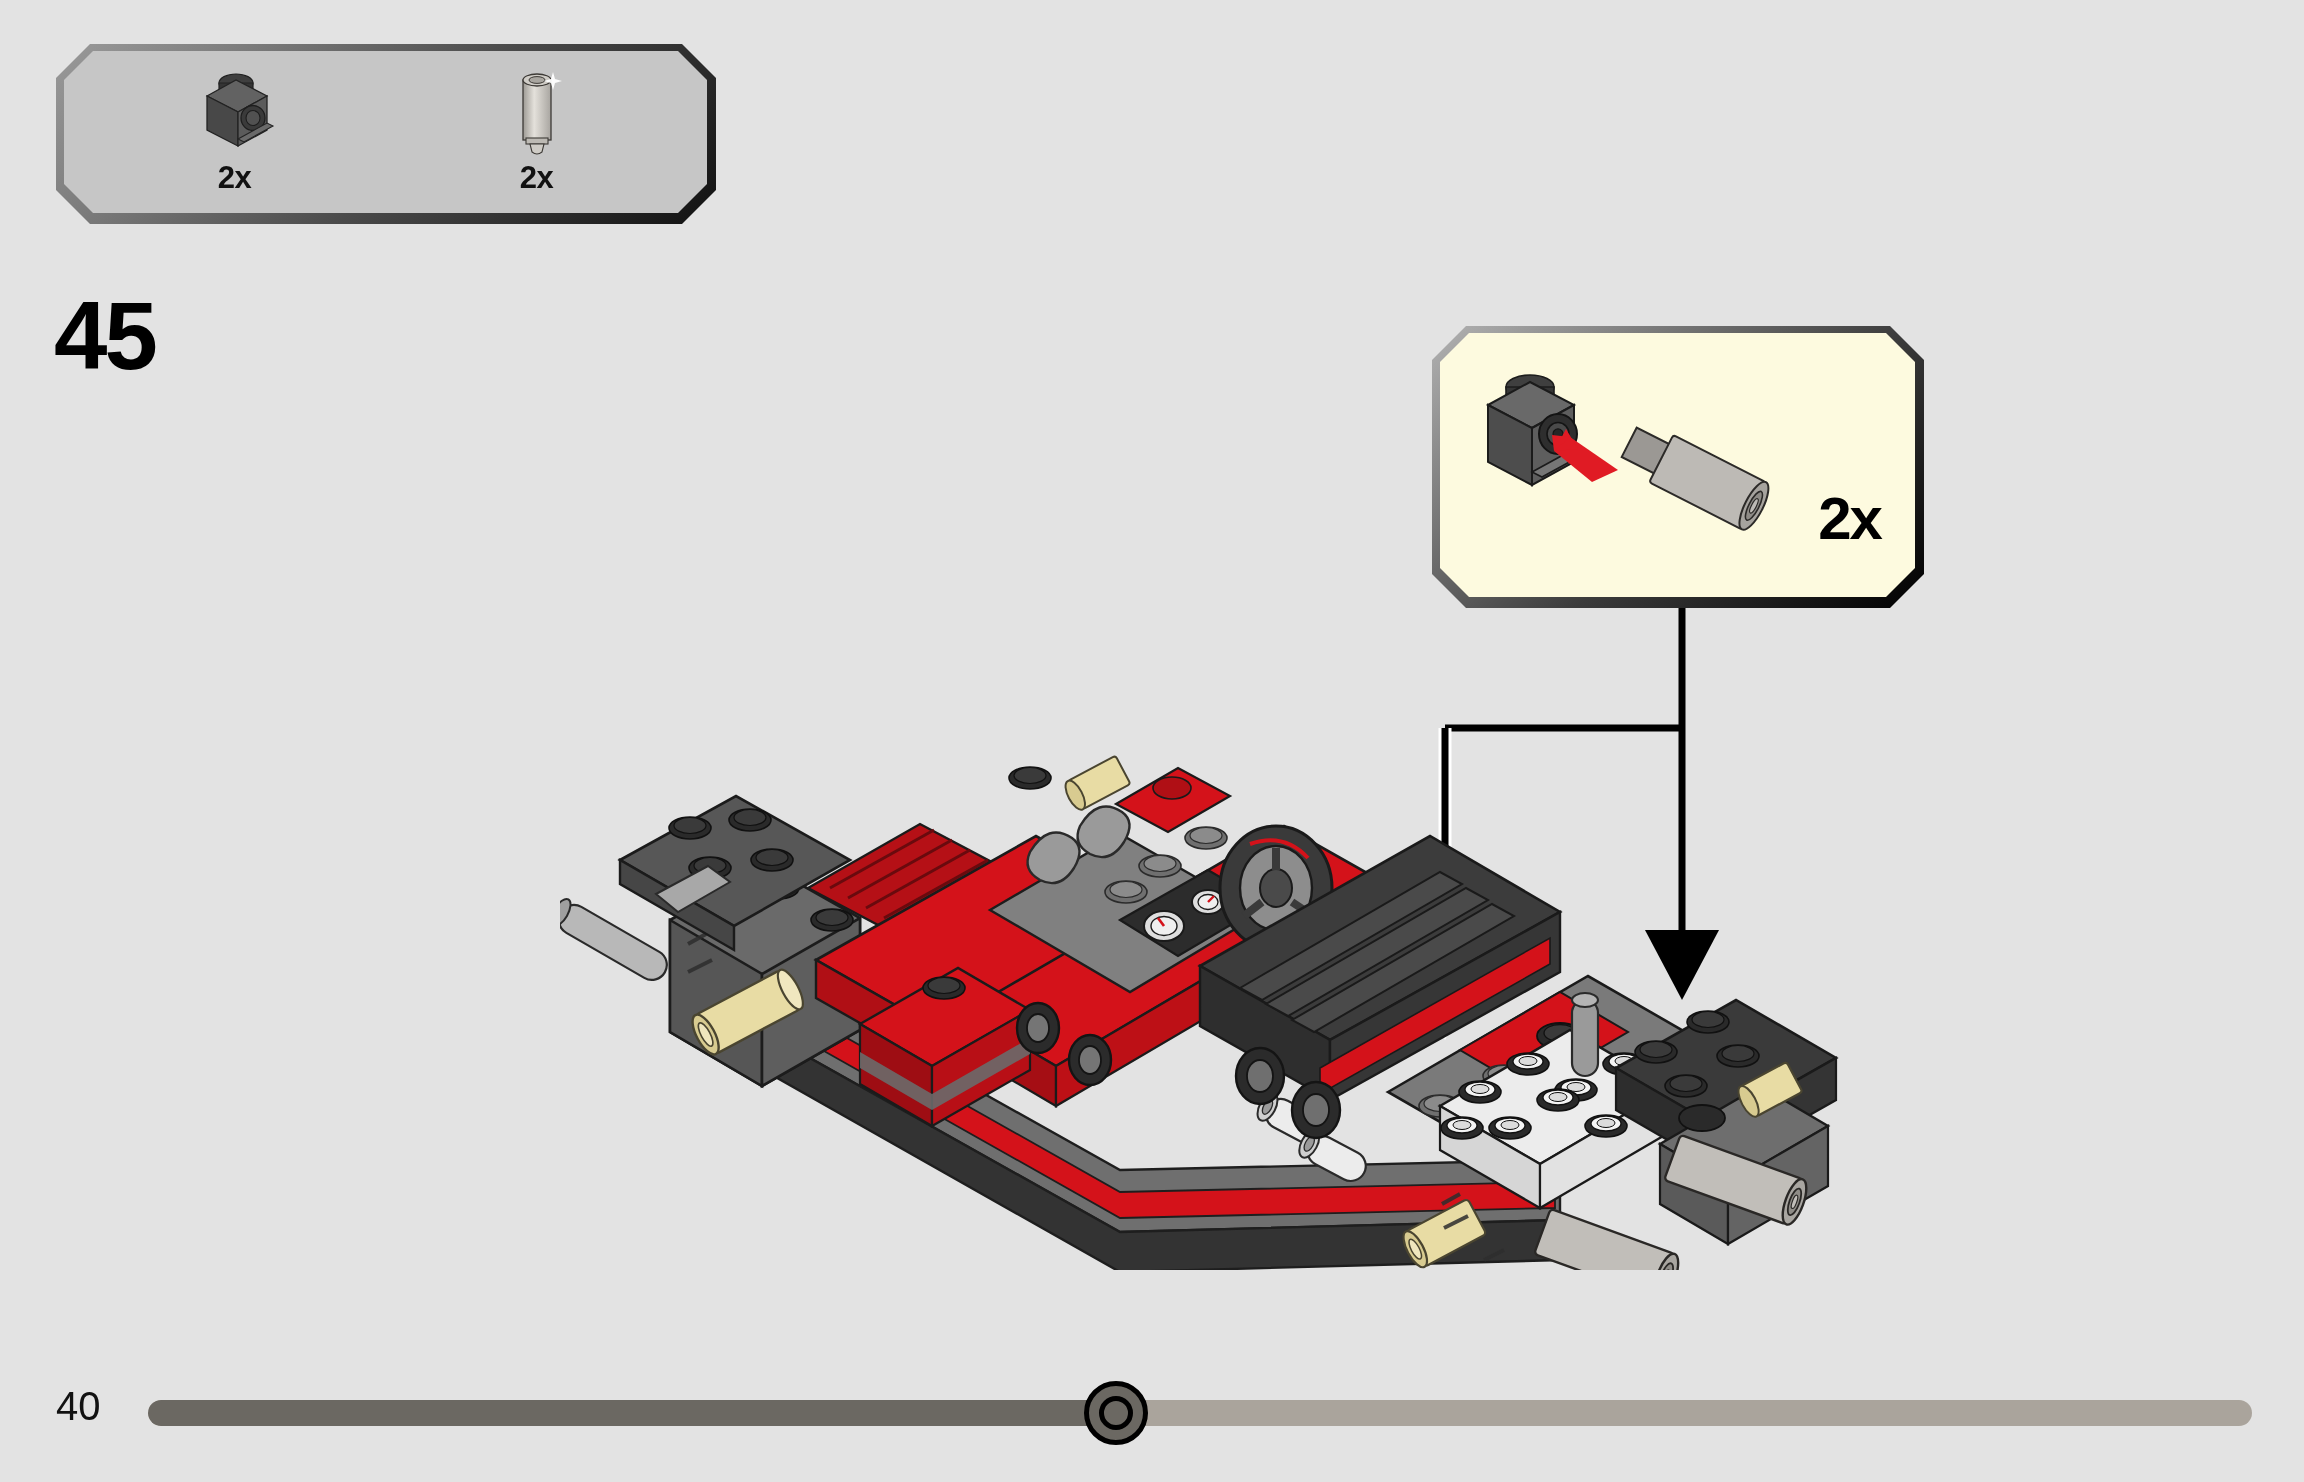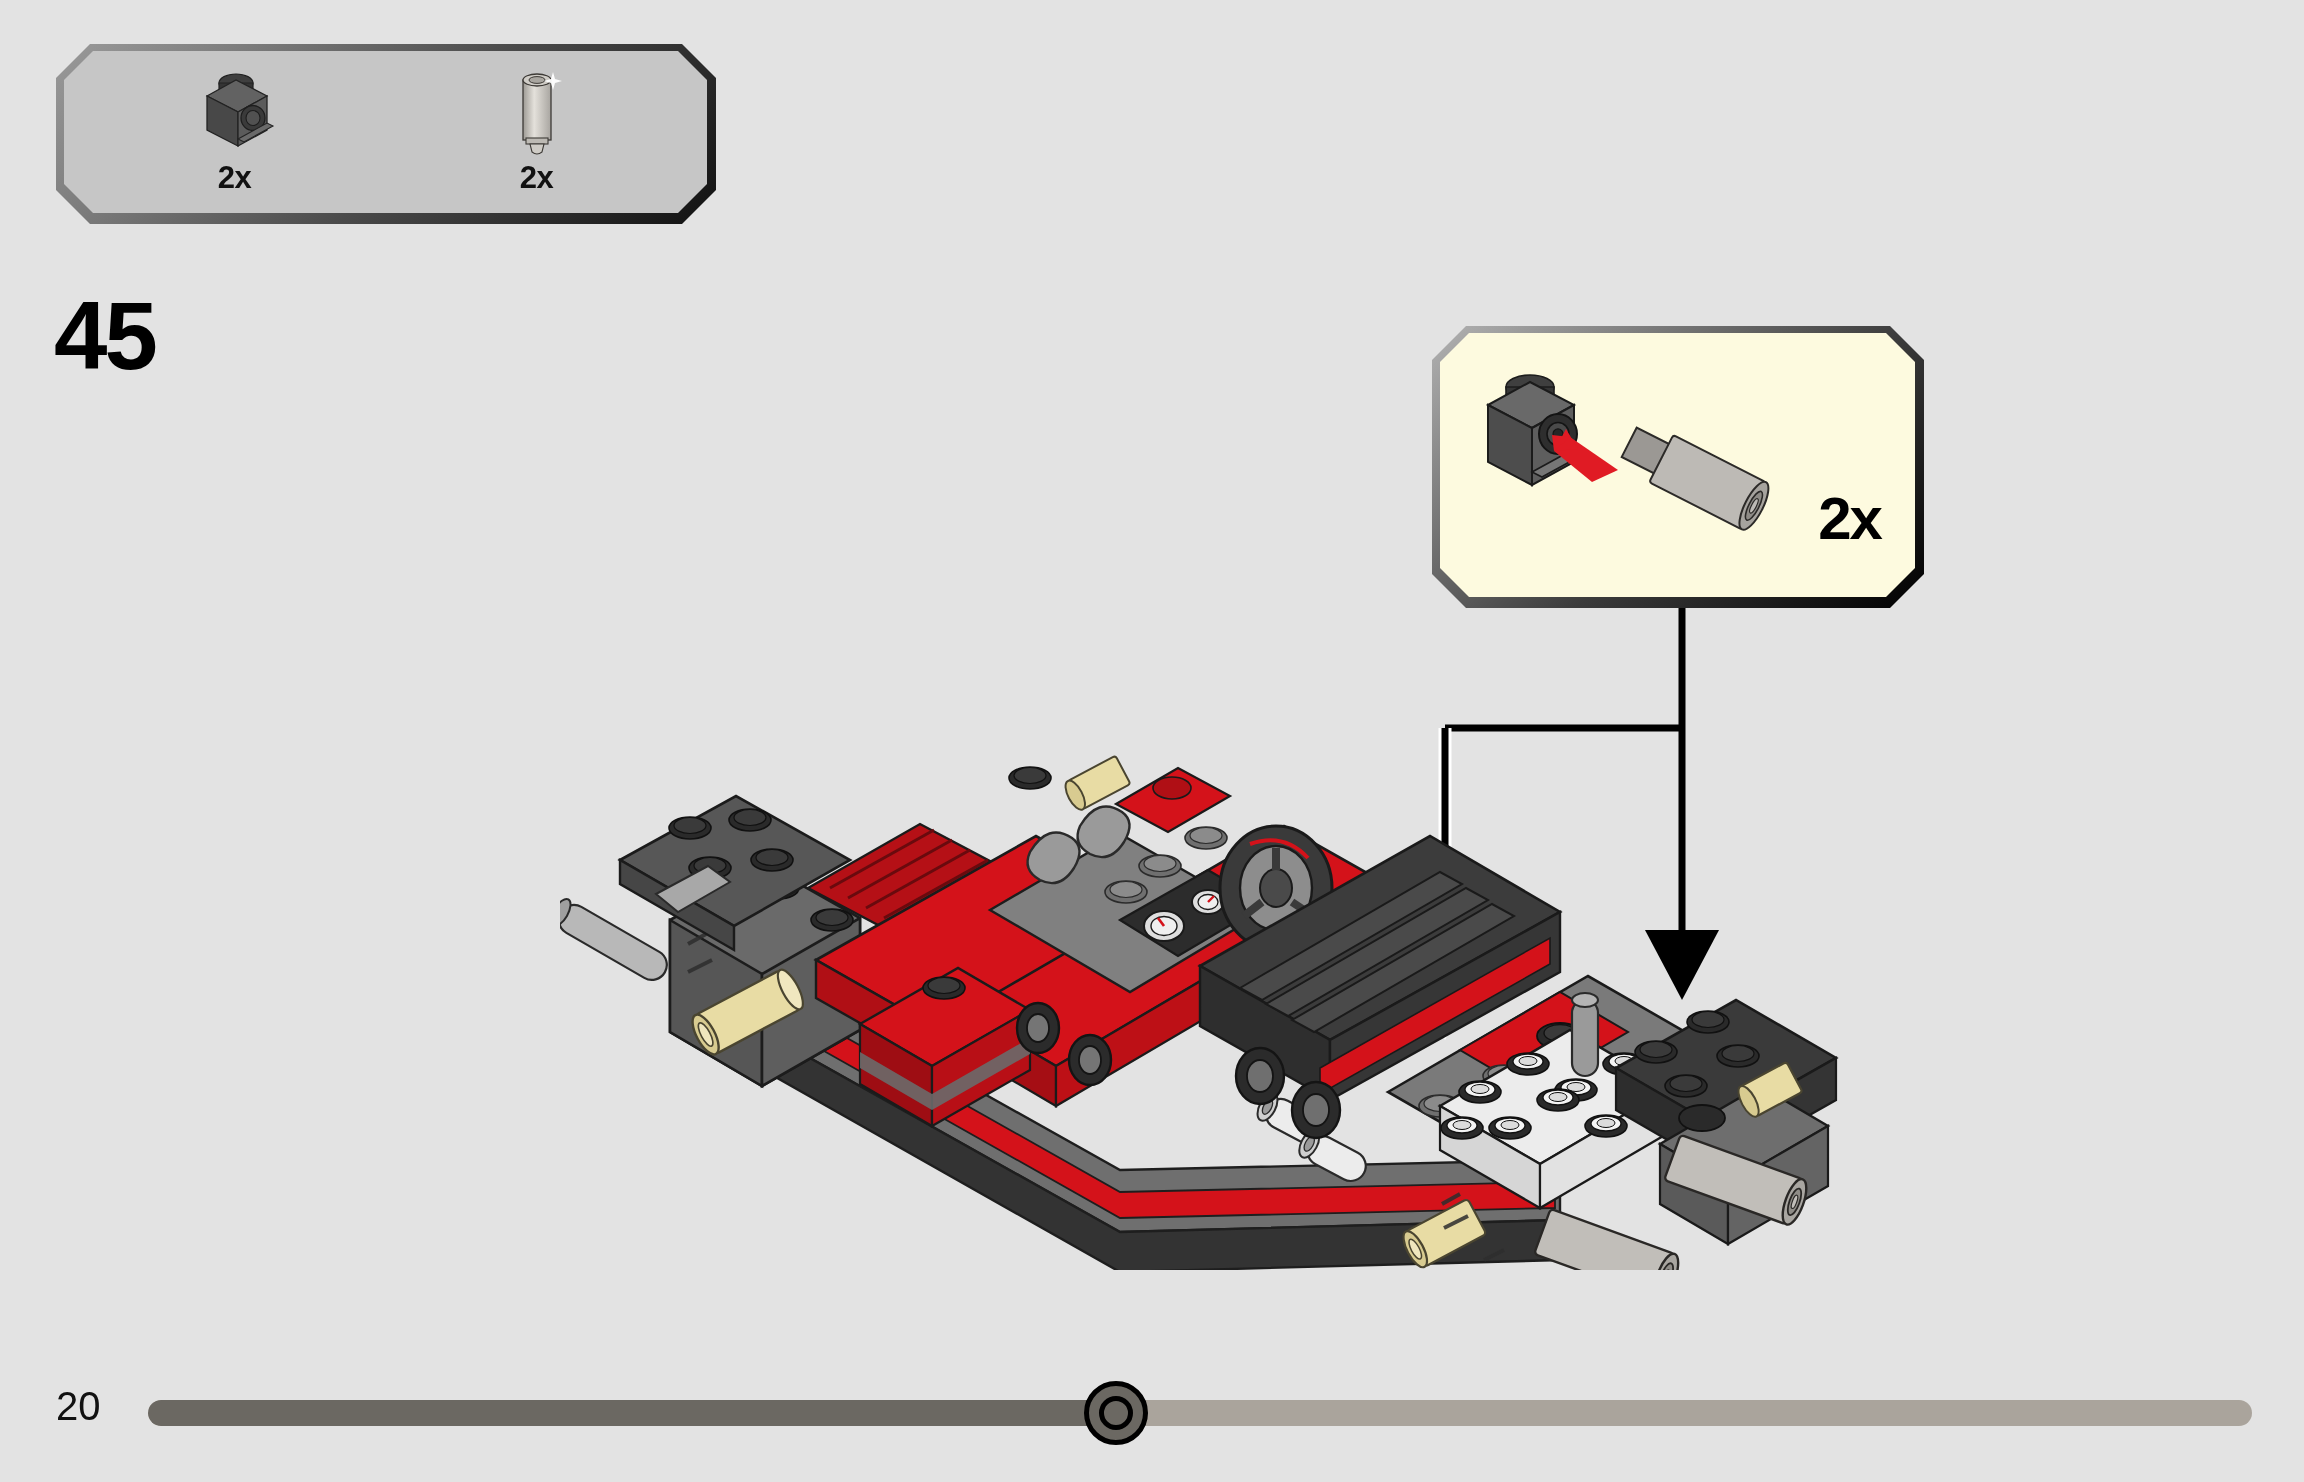--- a/index.html
+++ b/index.html
@@ -396,19 +396,19 @@
       <path d="M556 184 L618 148 L670 176 L608 212 Z" fill="#d4121a" stroke="#1a1a1a" stroke-width="2.2"></path>
       <ellipse cx="612" cy="168" rx="19" ry="11" fill="#b00f15" stroke="#1a1a1a" stroke-width="1.6"></ellipse>
       <g transform="rotate(-28 540 162)">
         <rect x="512" y="146" width="54" height="32" rx="3" fill="#e8dca4" stroke="#4a4530" stroke-width="2"></rect>
         <ellipse cx="512" cy="162" rx="7" ry="16" fill="#d8cb90" stroke="#4a4530" stroke-width="2"></ellipse>
       </g>
       <use href="#studTop" x="470" y="158"></use>
     </svg>
   </div>
 
-  <div id="page-number">20</div>
+  <div id="page-number">40</div>
   <div id="progress-track" style="background: rgb(170, 164, 156);">
     <div id="progress-fill" style="width: 967.84px; background: rgb(107, 104, 98);"></div>
   </div>
   <div id="progress-knob" style="left: 1083.84px; background: rgb(107, 104, 98);"></div>
 
 </div>
 
 </body></html>

